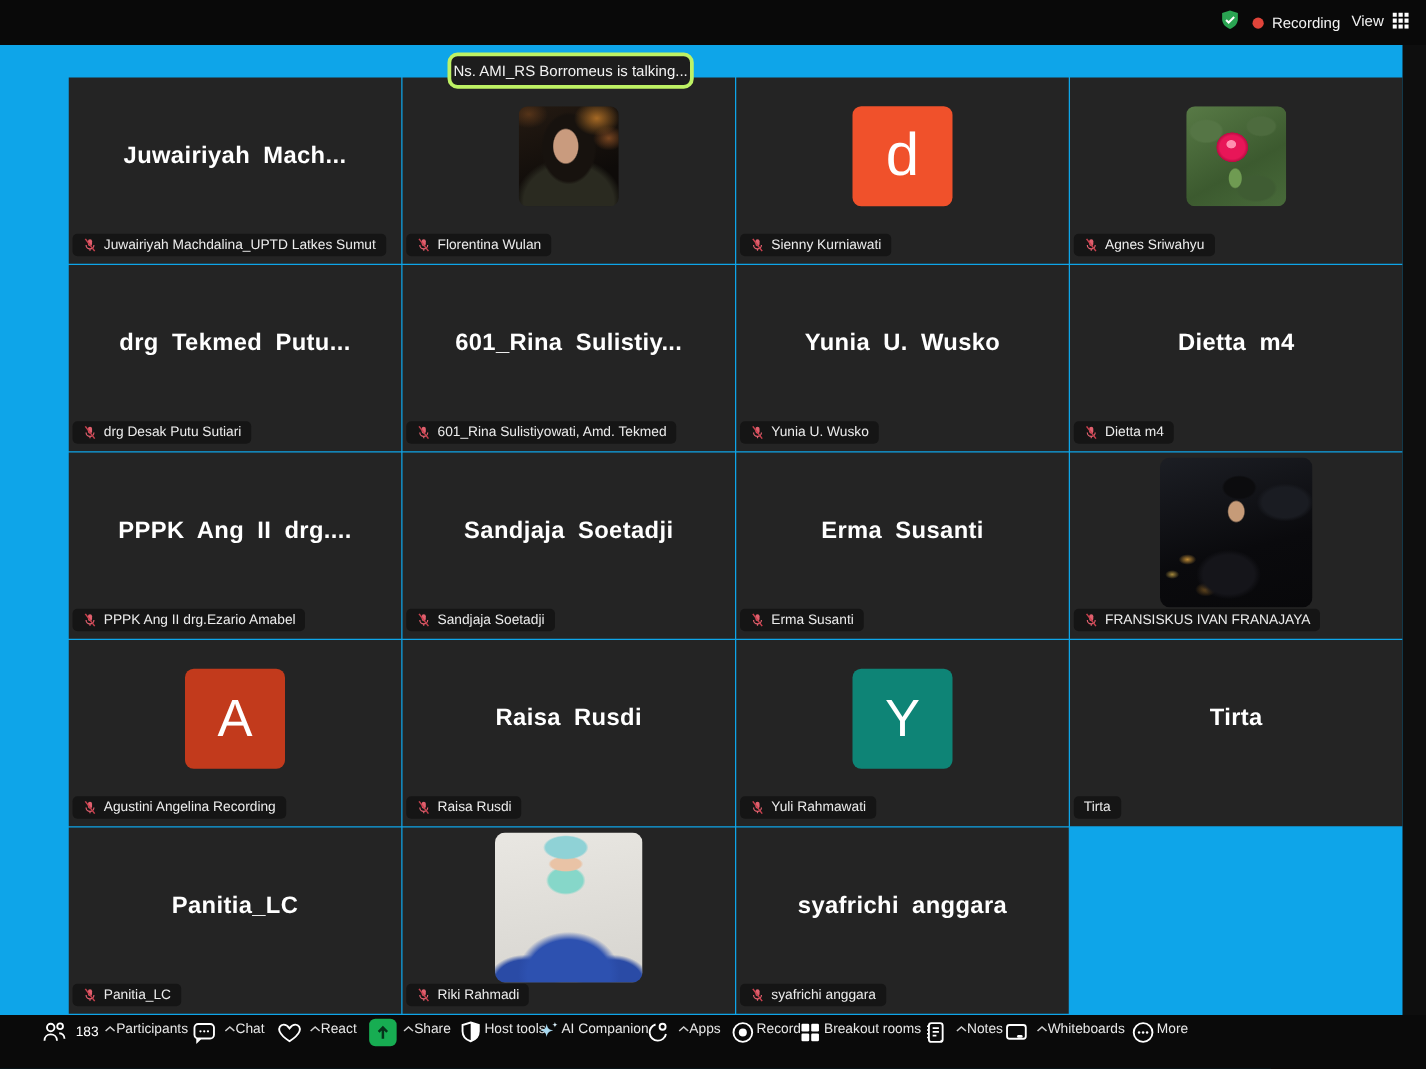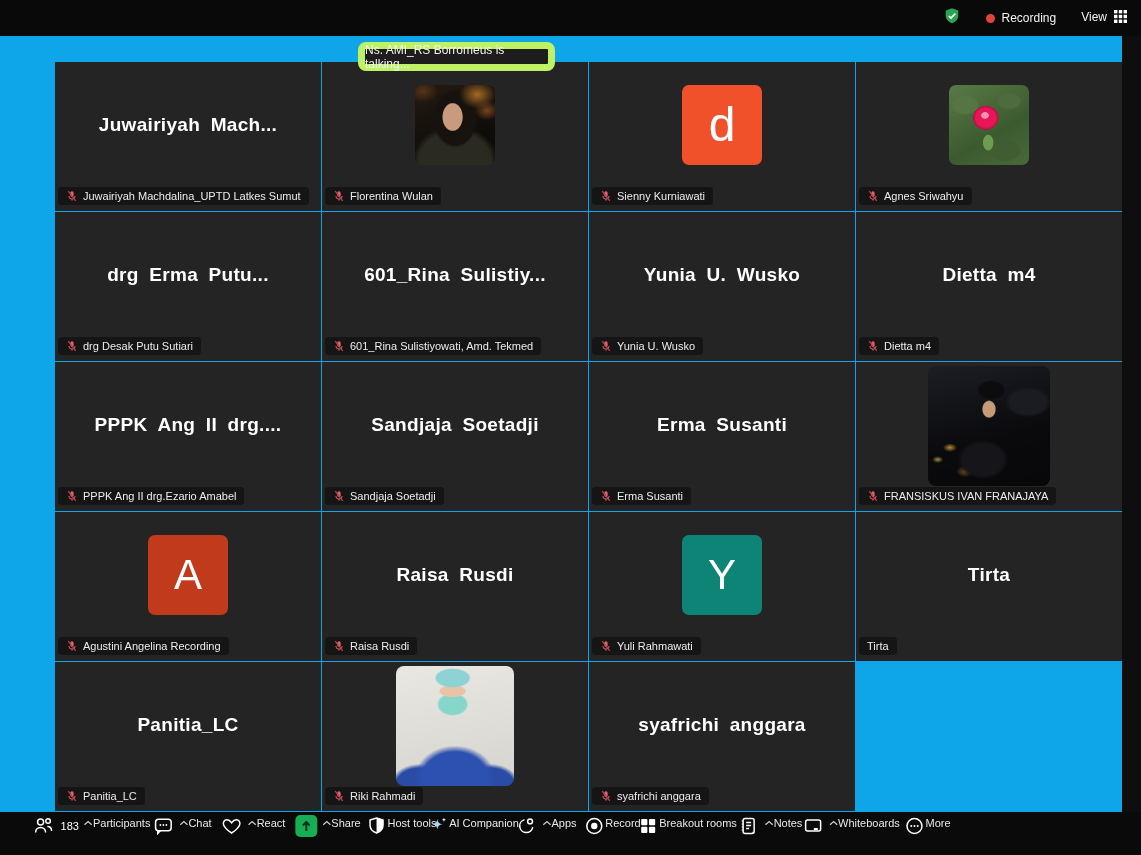--- a/index.html
+++ b/index.html
@@ -3,21 +3,21 @@
 <meta charset="utf-8">
 <style>
   html,body{margin:0;padding:0;}
   body{
     width:1141px;height:855px;overflow:hidden;position:relative;
     background:#0a0a0a;font-family:"Liberation Sans","DejaVu Sans",sans-serif;
     -webkit-font-smoothing:antialiased;
   }
   
   .topbar{position:absolute;top:0;left:0;right:0;height:36px;background:#090909;
-    display:flex;align-items:center;justify-content:flex-end;gap:25px;padding-right:14px;box-sizing:border-box;}
+    display:flex;align-items:center;justify-content:flex-end;gap:9px;padding-right:14px;box-sizing:border-box;}
   .rec-group{display:flex;align-items:center;gap:7px;color:#f2f2f2;font-size:12px;}
   .rec-dot{width:9px;height:9px;border-radius:50%;background:#e0443a;}
   .view-group{display:flex;align-items:flex-start;gap:7px;color:#f2f2f2;font-size:12px;}
   
   .gallery{position:absolute;top:36px;left:0;right:0;bottom:43px;background:#0ea5e9;}
   .scrollstrip{position:absolute;right:0;top:0;width:19px;height:100%;background:#0e0e0e;}
   .grid{position:absolute;left:55px;top:26px;width:1067px;display:grid;
     grid-template-columns:repeat(4,266px);grid-auto-rows:149px;gap:1px;}
   .tile{position:relative;background:#242424;overflow:hidden;}
   .cname{position:absolute;left:0;right:0;top:42%;transform:translateY(-50%);
@@ -70,21 +70,21 @@
   .vid-riki{background:
     radial-gradient(26px 14px at 48% 10%, #8fd2d6 0 62%, transparent 70%),
     radial-gradient(20px 9px at 48% 21%, #e9c3a6 0 60%, transparent 70%),
     radial-gradient(22px 16px at 48% 32%, #86d7c9 0 62%, transparent 72%),
     radial-gradient(55px 45px at 50% 94%, #2d51b0 0 60%, transparent 74%),
     radial-gradient(40px 30px at 20% 100%, #2a4ba6 0 60%, transparent 74%),
     radial-gradient(40px 30px at 80% 100%, #2a4ba6 0 60%, transparent 74%),
     linear-gradient(170deg,#e9e7e2,#d6d4cf);}
   
   .banner{position:absolute;left:358px;top:42px;width:197px;height:29px;background:#1d1d1d;
-    border:7px solid #bef264;border-radius:8px;display:flex;align-items:center;justify-content:center;
+    border:3px solid #bef264;border-radius:8px;display:flex;align-items:center;justify-content:center;
     font-size:12px;color:#f2f2f2;z-index:5;box-sizing:border-box;}
   
   .toolbar{position:absolute;left:0;right:0;bottom:0;height:43px;background:#0a0a0a;}
   .titem{position:absolute;top:3px;transform:translateX(-50%);display:flex;flex-direction:row;
     color:#e8e8e8;cursor:default;}
   .ticonrow{display:flex;align-items:center;gap:5px;height:22px;}
   .tlabel{font-size:11px;margin-top:2px;color:#e8e8e8;white-space:nowrap;}
   .badge{font-size:11px;color:#fff;}
   .share-box{width:22px;height:22px;background:#17ad52;border-radius:5px;
     display:flex;align-items:center;justify-content:center;}
@@ -167,21 +167,21 @@
         <svg width="12" height="12" viewBox="0 0 16 16">
             <rect x="5.8" y="1.8" width="4.4" height="7.4" rx="2.2" fill="#e0606e"></rect>
             <path d="M3.8 8a4.2 4.2 0 0 0 8.4 0M8 12.2v2" stroke="#e0606e" stroke-width="1.3" fill="none"></path>
             <line x1="3" y1="1.5" x2="13" y2="14.5" stroke="#c9404e" stroke-width="1.6"></line>
           </svg>
         <span>Agnes Sriwahyu</span>
       </div>
     </div>
 
     <div class="tile">
-      <div class="cname">drg Erma Putu...</div>
+      <div class="cname">drg Tekmed Putu...</div>
       <div class="pill">
         <svg width="12" height="12" viewBox="0 0 16 16">
             <rect x="5.8" y="1.8" width="4.4" height="7.4" rx="2.2" fill="#e0606e"></rect>
             <path d="M3.8 8a4.2 4.2 0 0 0 8.4 0M8 12.2v2" stroke="#e0606e" stroke-width="1.3" fill="none"></path>
             <line x1="3" y1="1.5" x2="13" y2="14.5" stroke="#c9404e" stroke-width="1.6"></line>
           </svg>
         <span>drg Desak Putu Sutiari</span>
       </div>
     </div>
 

